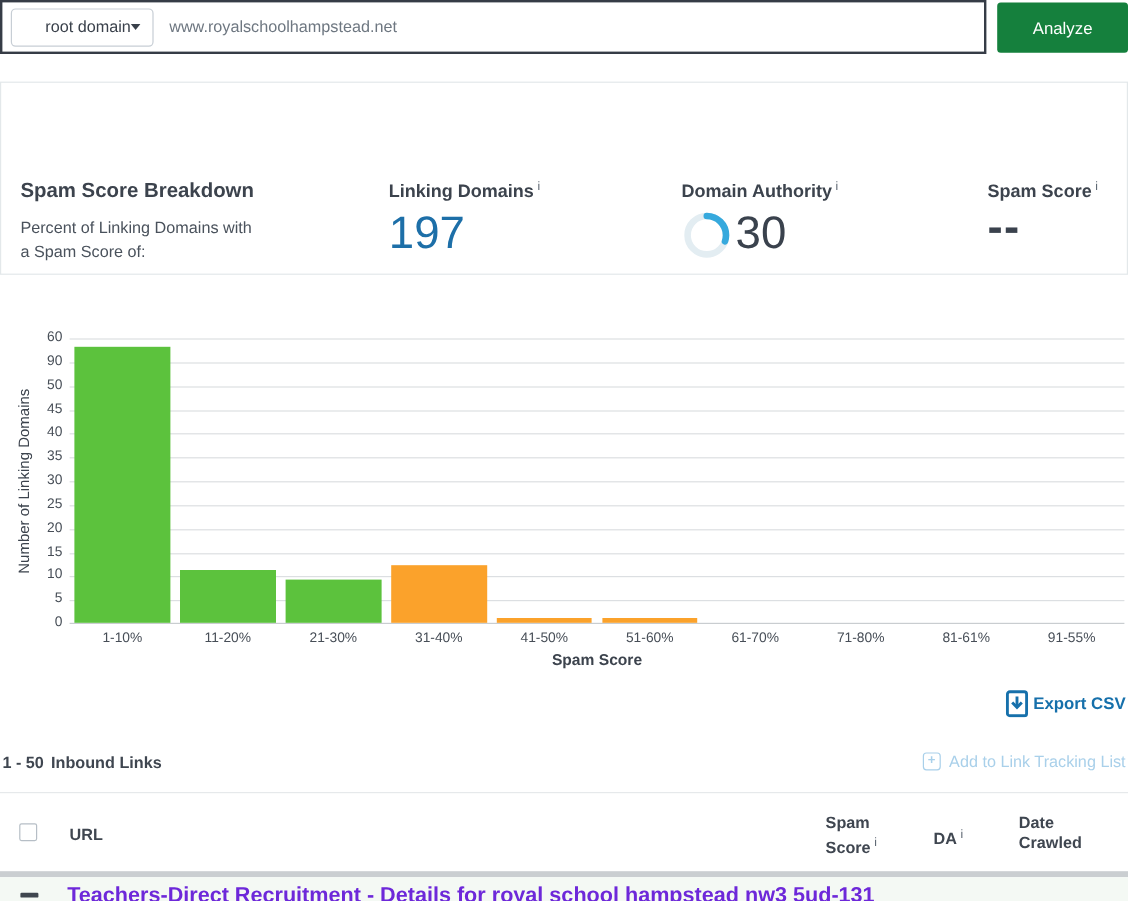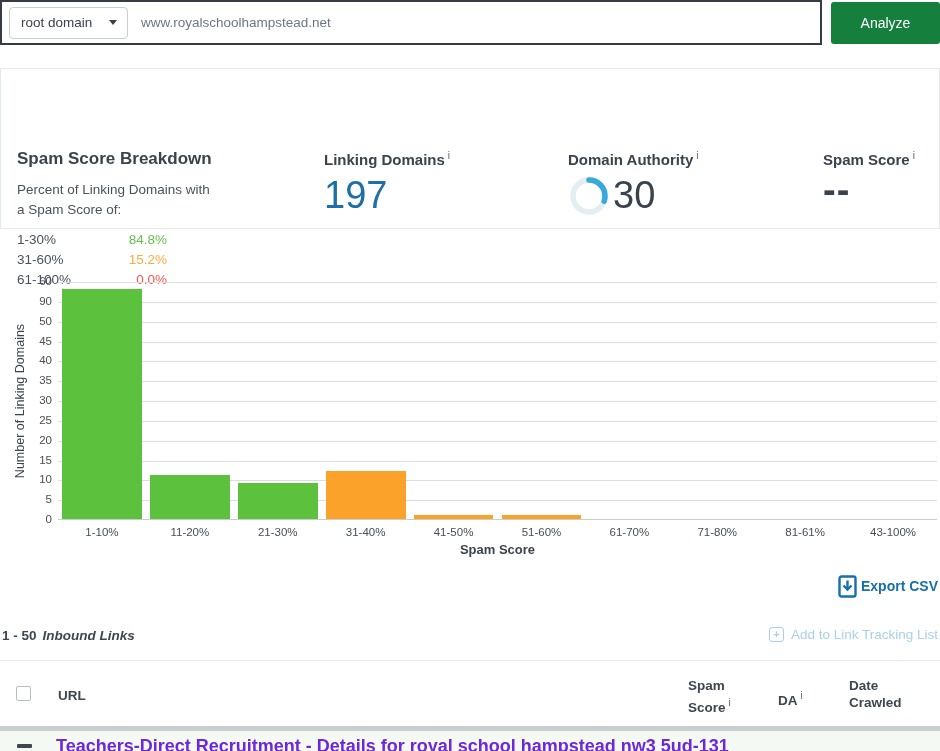--- a/index.html
+++ b/index.html
@@ -15,21 +15,21 @@
 
   
   .searchbar {
     left: 0; top: 0; width: 822px; height: 45px;
     border: 2px solid #363c46; background: #fff;
     display: flex; align-items: center;
   }
   .scope-dropdown {
     margin-left: 7px; height: 32px; width: 119px;
     border: 1px solid #c7ced5; border-radius: 4px;
-    display: flex; align-items: center; justify-content: space-between;
+    display: flex; align-items: center; justify-content: flex-end;
     padding: 0 10px 0 11px; cursor: pointer; background: #fff;
     font-size: 13.5px; color: #3a414b;
   }
   .caret-down {
     width: 0; height: 0;
     border-left: 4.5px solid transparent; border-right: 4.5px solid transparent;
     border-top: 5.5px solid #3a414b;
   }
   .query-input {
     flex: 1; height: 100%; border: none; outline: none;
@@ -87,21 +87,21 @@
   
   .export-row {
     left: 0; top: 573px; width: 938px; height: 26px;
     display: flex; justify-content: flex-end; align-items: center; gap: 4px;
     color: #1670ab; font-size: 14px; font-weight: 600; cursor: pointer;
   }
 
   
   .links-header { left: 2px; top: 628px; font-size: 13.5px; color: #3f4650; display: flex; gap: 6px; }
   .links-range { font-weight: 800; }
-  .links-title { font-weight: 700; font-style: italic; }
+  .links-title { font-weight: 700; }
   .add-to-list {
     top: 627px; right: 2px; display: flex; align-items: center; gap: 7px;
     color: #a9d0ea; font-size: 13.5px; cursor: pointer;
   }
   .plus-box {
     width: 15px; height: 15px; border: 1.6px solid #a9d0ea; border-radius: 3px;
     display: flex; align-items: center; justify-content: center;
     font-size: 11px; font-weight: 700; line-height: 1;
   }
 
@@ -135,34 +135,20 @@
   </div>
   <input class="query-input" type="text" value="www.royalschoolhampstead.net" style="">
 </div>
 <button class="abs analyze-btn">Analyze</button>
 
 <div class="abs metrics-card">
   <div class="abs breakdown-title">Spam Score Breakdown</div>
   <div class="abs breakdown-sub">
     <div>Percent of Linking Domains with</div>
     <div>a Spam Score of:</div>
-  </div>
-  <div class="abs breakdown-rows">
-    <div class="breakdown-row">
-      <span class="bd-label">1-30%</span>
-      <span class="val-green">84.8%</span>
-    </div>
-    <div class="breakdown-row">
-      <span class="bd-label">31-60%</span>
-      <span class="val-orange">15.2%</span>
-    </div>
-    <div class="breakdown-row">
-      <span class="bd-label">61-100%</span>
-      <span class="val-red">0.0%</span>
-    </div>
   </div>
 
   <div class="abs metric-label" style="left:323px; top:81px;">
     <span>Linking Domains</span><sup class="info-sup">i</sup>
   </div>
   <div class="abs metric-big ld-value">197</div>
 
   <div class="abs metric-label" style="left:567px; top:81px;">
     <span>Domain Authority</span><sup class="info-sup">i</sup>
   </div>
@@ -206,21 +192,21 @@
   <div id="chart-xticks">
       <div class="x-tick" style="left: 0px; width: 87.9px;">1-10%</div>
       <div class="x-tick" style="left: 87.9px; width: 87.9px;">11-20%</div>
       <div class="x-tick" style="left: 175.8px; width: 87.9px;">21-30%</div>
       <div class="x-tick" style="left: 263.7px; width: 87.9px;">31-40%</div>
       <div class="x-tick" style="left: 351.6px; width: 87.9px;">41-50%</div>
       <div class="x-tick" style="left: 439.5px; width: 87.9px;">51-60%</div>
       <div class="x-tick" style="left: 527.4px; width: 87.9px;">61-70%</div>
       <div class="x-tick" style="left: 615.3px; width: 87.9px;">71-80%</div>
       <div class="x-tick" style="left: 703.2px; width: 87.9px;">81-61%</div>
-      <div class="x-tick" style="left: 791.1px; width: 87.9px;">43-100%</div>
+      <div class="x-tick" style="left: 791.1px; width: 87.9px;">91-55%</div>
     </div>
   <div class="axis-title-x">Spam Score</div>
 <div class="y-tick" style="position: absolute; left: 0px; top: 243px;">0</div>
     <div class="y-tick" style="position: absolute; left: 0px; top: 223.167px;">5</div>
     <div class="y-tick" style="position: absolute; left: 0px; top: 203.333px;">10</div>
     <div class="y-tick" style="position: absolute; left: 0px; top: 183.5px;">15</div>
     <div class="y-tick" style="position: absolute; left: 0px; top: 163.667px;">20</div>
     <div class="y-tick" style="position: absolute; left: 0px; top: 143.833px;">25</div>
     <div class="y-tick" style="position: absolute; left: 0px; top: 124px;">30</div>
     <div class="y-tick" style="position: absolute; left: 0px; top: 104.167px;">35</div>

